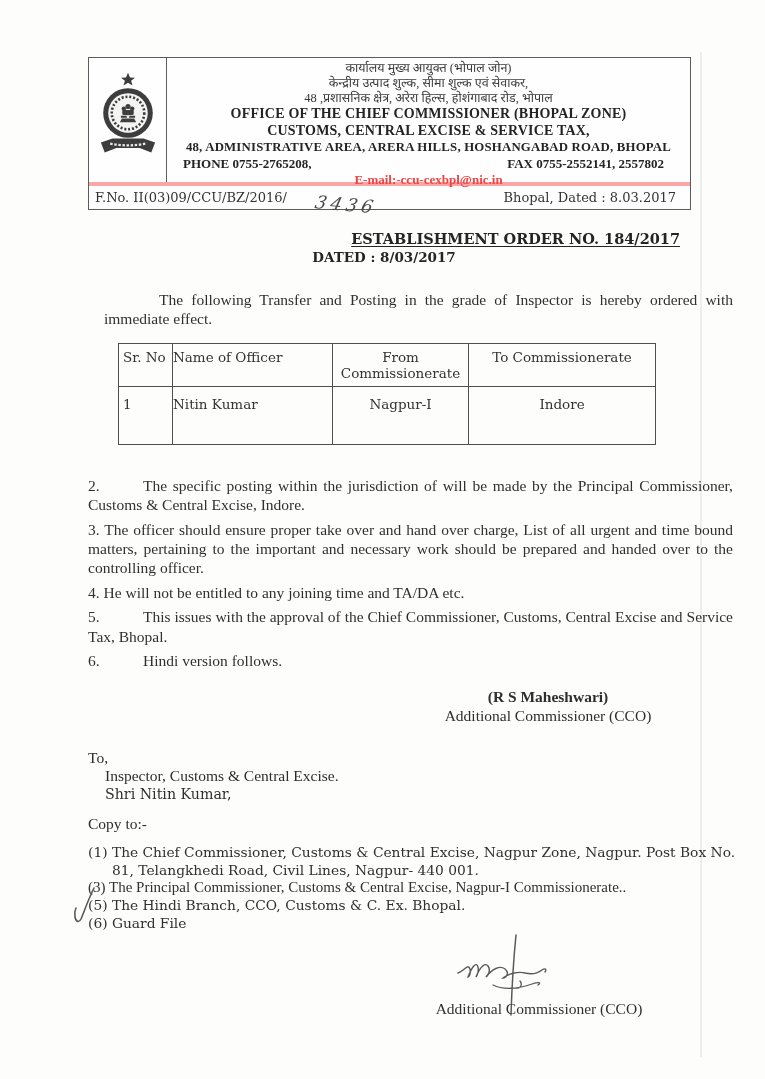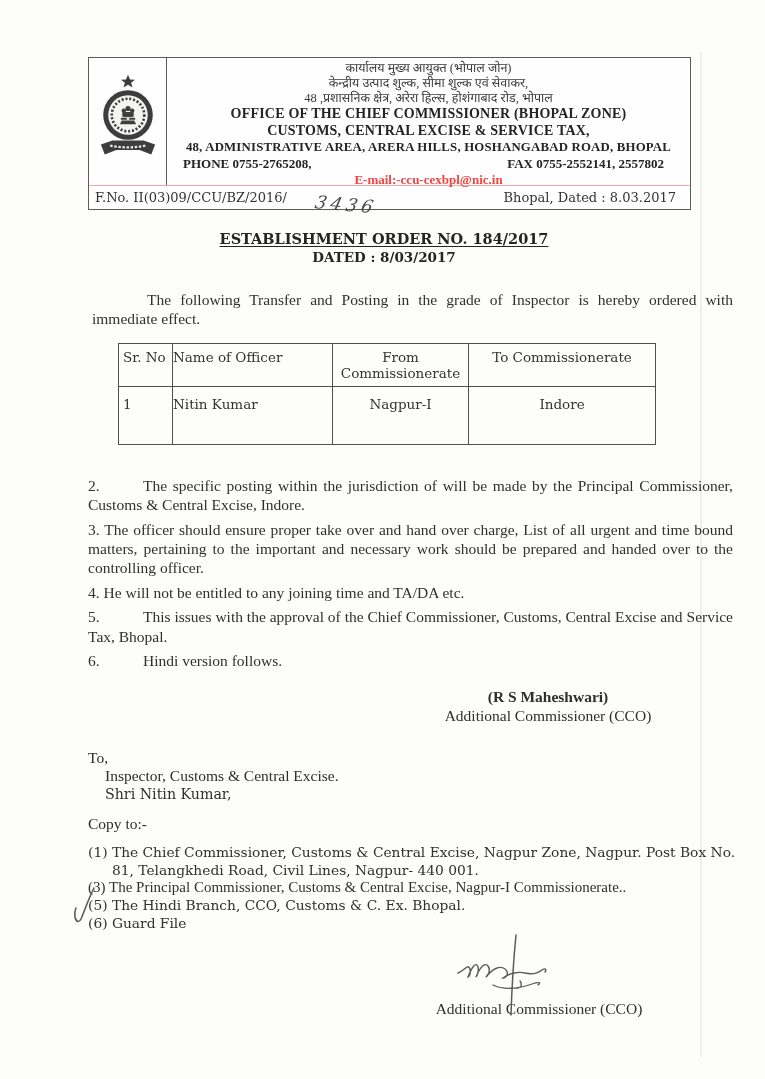--- a/index.html
+++ b/index.html
@@ -7,47 +7,47 @@
     width:765px; height:1079px; position:relative; overflow:hidden;
     background:#fdfdfc; color:#2e2e2e;
     font-family:"Liberation Serif", serif;
   }
   .scan-line { position:absolute; left:700px; top:52px; width:2px; height:1005px;
     background:rgba(110,110,110,0.10); }
 
   
   .header-box { position:absolute; left:88px; top:57px; width:603px; height:153px;
     border:1px solid #5b5b5b; box-sizing:border-box; background:#fefefe; }
-  .header-top { display:flex; height:128px; border-bottom:1px solid #fca5a5; box-sizing:border-box;justify-content:space-between; }
+  .header-top { display:flex; height:128px; border-bottom:4px solid #fca5a5; box-sizing:border-box;justify-content:space-between; }
   .logo-cell { width:78px; border-right:1px solid #5b5b5b; box-sizing:border-box;
     display:flex; align-items:center; justify-content:center; }
   .head-text { flex:1; text-align:center; padding-top:3px; }
   .hindi  { font-size:12.5px; line-height:15px; color:#3a3a3a; }
   .en-bold { font-weight:bold; font-size:14px; line-height:16.5px; letter-spacing:0.2px; color:#242424; }
   .addr   { font-size:12.8px; }
   .phone-row { display:flex; justify-content:space-between; padding:0 26px 0 16px;
     font-weight:bold; font-size:13px; line-height:16px; color:#242424; }
   .email-line { font-weight:bold; font-size:13px; line-height:15px; color:#ef4444; }
   .fno-row { display:flex; justify-content:space-between; align-items:center; height:23px;
     font-family:"DejaVu Serif", serif; font-size:13px; color:#333; padding:0 14px 0 6px; }
   .fno-left { display:flex; align-items:center; }
   .hand-num { font-family:"DejaVu Serif", serif; font-style:italic; font-size:18px;
     color:#4c4c4c; letter-spacing:4px; margin-left:26px;
     transform:rotate(5deg) skewX(-8deg); transform-origin:left bottom; position:relative; top:4px; }
 
   
   .title-block { position:absolute; left:88px; top:230px; width:592px; text-align:center;
     font-family:"DejaVu Serif", serif; font-weight:bold; color:#242424; }
-  .title-line1 { font-size:14.5px; text-decoration:underline; text-underline-offset:2px; }
+  .title-line1 { font-size:14.5px; text-decoration:underline; text-underline-offset:2px;text-align:right; }
   .title-line2 { font-size:13.5px; margin-top:2px; }
 
   
   .doc-body { position:absolute; left:88px; top:286px; width:645px;
     font-size:15.5px; line-height:19.4px; text-align:justify; color:#303030; }
-  .p1 { text-indent:55px; margin:4px 0 0 4px; }
+  .p1 { text-indent:55px; margin:4px 0 0 16px; }
   .pnum { display:inline-block; width:55px; text-indent:0; }
   .para { margin:5px 0 0 0; }
   .p2 { margin-top:31px; }
 
   table.transfer { border-collapse:collapse; margin:14px 0 0 30px;
     font-family:"DejaVu Serif", serif; font-size:13.5px; color:#333; table-layout:fixed; }
   table.transfer th, table.transfer td { border:1px solid #4f4f4f; font-weight:normal;
     vertical-align:top; padding:5px 4px 4px 4px; line-height:16.5px; text-align:center; }
   table.transfer .c0 { width:45px;  text-align:left; padding-left:4px;margin-left:48px; }
   table.transfer .c1 { width:155px; text-align:left; padding-left:0; }

